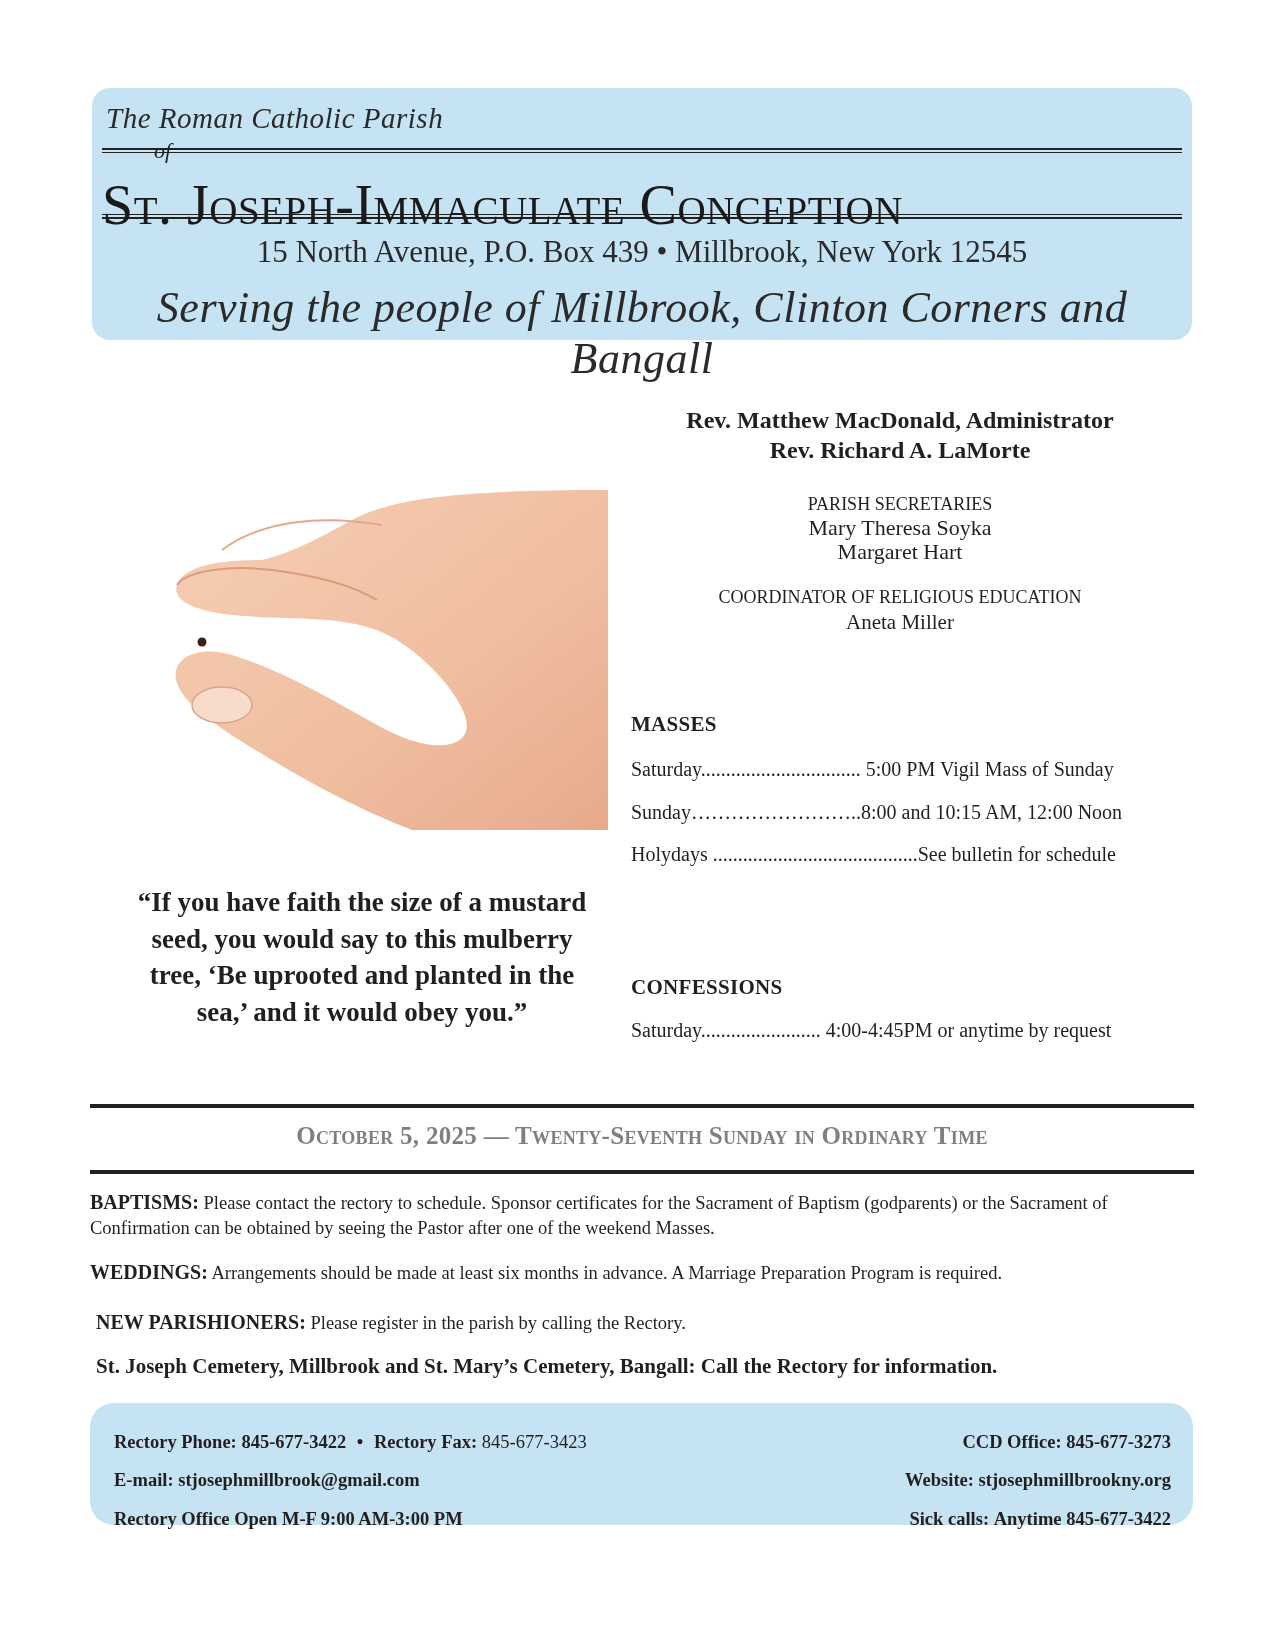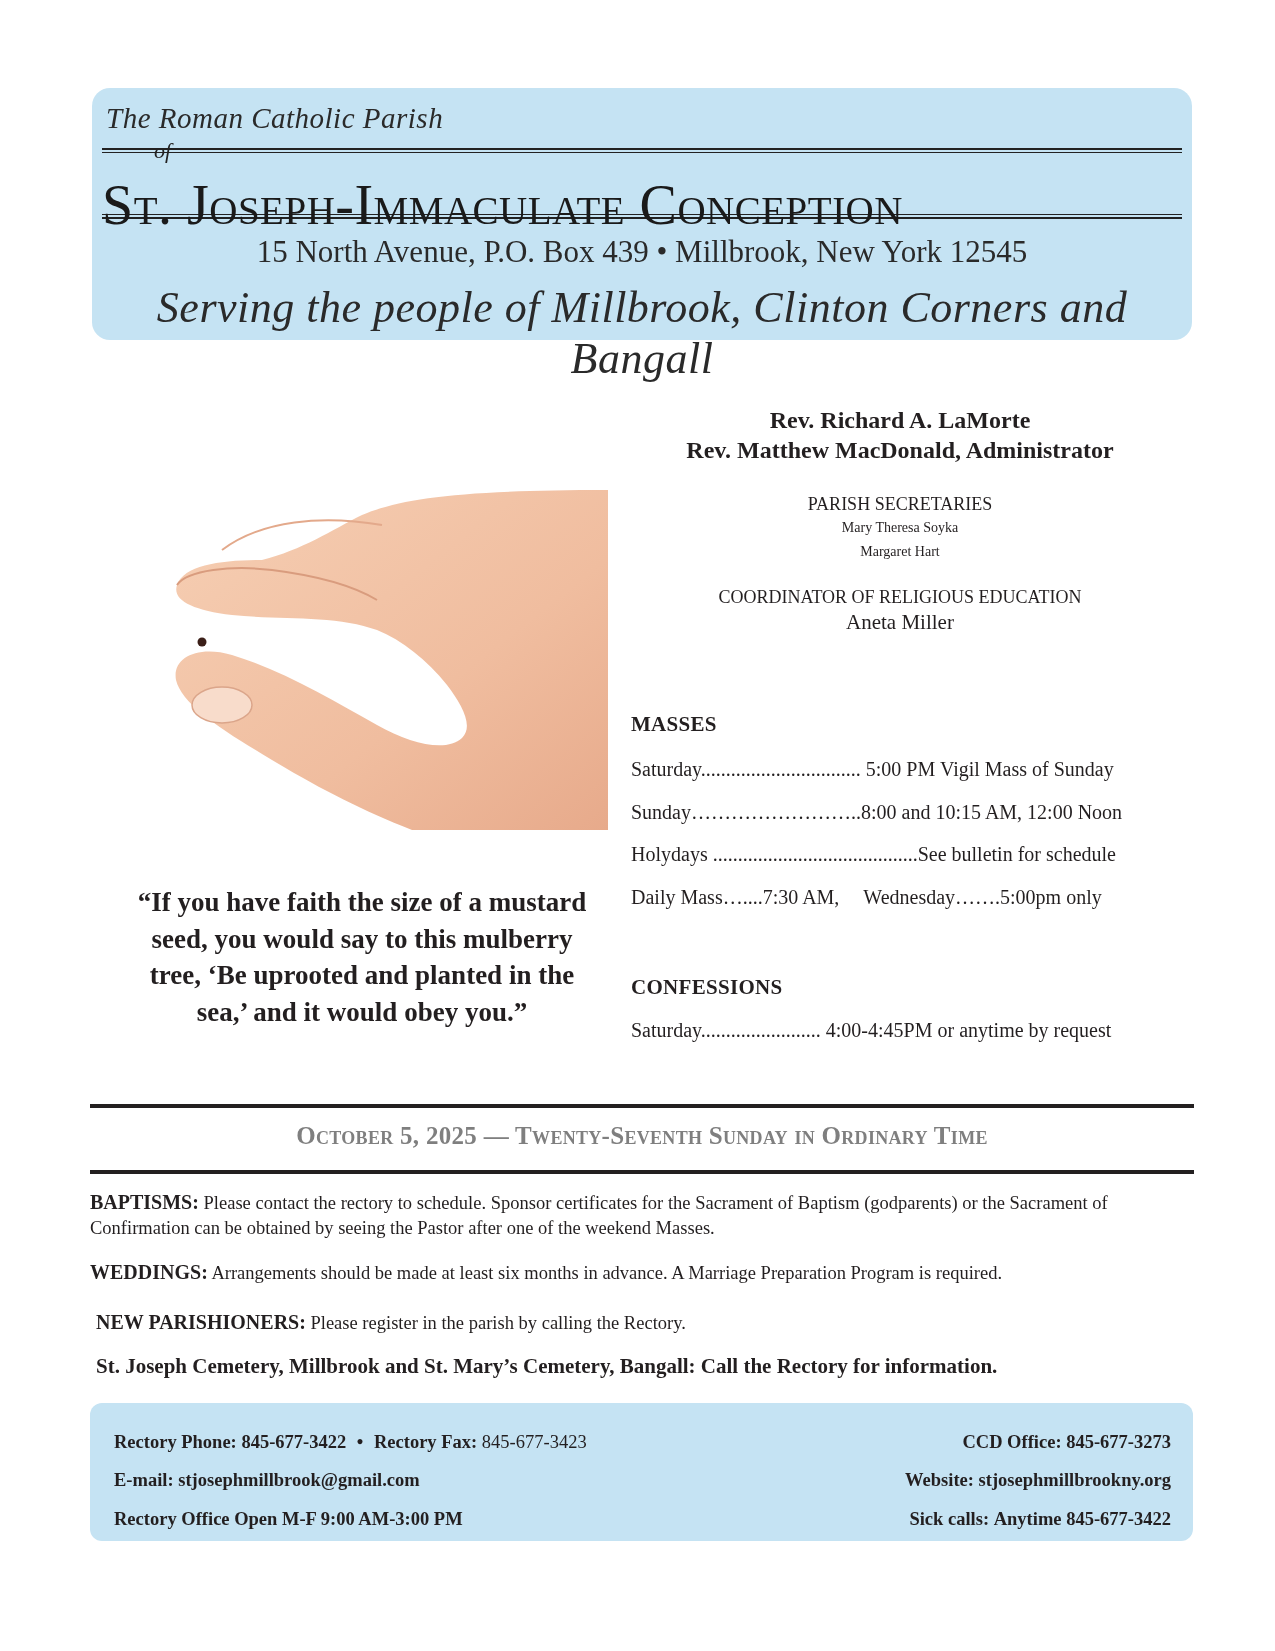--- a/index.html
+++ b/index.html
@@ -24,21 +24,21 @@
   .banner .tagline { position: absolute; left: 0; right: 0; top: 194px; text-align: center;
             font-style: italic; font-size: 44px; color: #2a2a2a; letter-spacing: 0.5px; }
 
   
   .photo { left: 162px; top: 490px; width: 446px; height: 340px; background: #ffffff; overflow: hidden; }
 
   
   .staff { left: 620px; width: 560px; text-align: center; }
   .staff .pastor { font-weight: bold; font-size: 24px; line-height: 30px; }
   .staff .label { font-size: 18px; line-height: 24px; }
-  .staff .name { font-size: 14px; line-height: 24px; }
+  .staff .name { font-size: 22px; line-height: 24px; }
   .staff .name-lg { font-size: 21px; line-height: 26px; }
 
   
   .sched { left: 631px; width: 540px; font-size: 20px; }
   .sched h3 { margin: 0; font-size: 21px; font-weight: bold; letter-spacing: 0.3px; }
   .sched .row { position: absolute; left: 0; width: 540px; white-space: nowrap; }
 
   
   .quote { left: 110px; top: 884px; width: 504px; text-align: center; font-weight: bold;
            font-size: 27px; line-height: 36.5px; color: #231f20; }
@@ -47,21 +47,21 @@
   .rule { left: 90px; width: 1104px; height: 4px; background: #231f20; }
   .dateline { left: 90px; width: 1104px; top: 1122px; text-align: center; font-size: 25px;
               color: #7f7f7f; font-variant: small-caps; font-weight: bold; letter-spacing: 0.3px; }
 
   
   .notice { left: 90px; width: 1104px; font-size: 18.5px; line-height: 25px; color: #231f20; }
   .notice b { font-size: 20px; }
   .cemetery { left: 96px; top: 1354px; font-weight: bold; font-size: 21px; color: #231f20; white-space: nowrap; }
 
   
-  .footer { left: 90px; top: 1403px; width: 1103px; height: 138px; background: #c5e3f3; border-radius: 12px; }
+  .footer { left: 90px; top: 1403px; width: 1103px; height: 122px; background: #c5e3f3; border-radius: 24px; }
   .footer .line { position: absolute; font-size: 18.5px; color: #231f20; white-space: nowrap; }
   .footer .left { left: 24px; }
   .footer .right { right: 22px; text-align: right; }
   .footer b { font-weight: bold; }
   .footer .plain { font-weight: normal; }
 </style>
 </head>
 <body>
 
 <div class="abs banner">
@@ -95,22 +95,22 @@
     <path d="M15 95 C25 80 70 75 110 80 C150 85 190 95 215 110" stroke="#d99c7e" stroke-width="2" fill="none"></path>
     <path d="M60 60 C100 30 160 25 220 35" stroke="#e3a98b" stroke-width="2" fill="none"></path>
 
     <ellipse cx="60" cy="215" rx="30" ry="18" fill="#f8dccb" stroke="#dba58a" stroke-width="1.5"></ellipse>
 
     <circle cx="40" cy="152" r="4.5" fill="#3b1f18"></circle>
   </svg>
 </div>
 
 <div class="abs staff" style="top:405px;">
+  <div class="pastor">Rev. Matthew MacDonald, Administrator</div>
   <div class="pastor">Rev. Richard A. LaMorte</div>
-  <div class="pastor">Rev. Matthew MacDonald, Administrator</div>
 </div>
 <div class="abs staff" style="top:492px;">
   <div class="label">PARISH SECRETARIES</div>
   <div class="name">Mary Theresa Soyka</div>
   <div class="name">Margaret Hart</div>
 </div>
 <div class="abs staff" style="top:585px;">
   <div class="label">COORDINATOR OF RELIGIOUS EDUCATION</div>
   <div class="name-lg">Aneta Miller</div>
 </div>
@@ -118,23 +118,20 @@
 <div class="abs sched" style="top:712px; height:180px;">
   <h3>MASSES</h3>
   <div class="row" style="top:46px;">
     <span>Saturday</span><span>................................ </span><span>5:00 PM Vigil Mass of Sunday</span>
   </div>
   <div class="row" style="top:89px;">
     <span>Sunday</span><span>……………………..</span><span>8:00 and 10:15 AM, 12:00 Noon</span>
   </div>
   <div class="row" style="top:131px;">
     <span>Holydays </span><span>.........................................</span><span>See bulletin for schedule</span>
-  </div>
-  <div class="row" style="top:174px;">
-    <span>Daily Mass</span><span>…....</span><span>7:30 AM,</span><span style="display:inline-block;width:24px;"></span><span>Wednesday</span><span>…….</span><span>5:00pm only</span>
   </div>
 </div>
 
 <div class="abs sched" style="top:975px; height:70px;">
   <h3>CONFESSIONS</h3>
   <div class="row" style="top:44px;">
     <span>Saturday</span><span>........................ </span><span>4:00-4:45PM or anytime by request</span>
   </div>
 </div>
 

